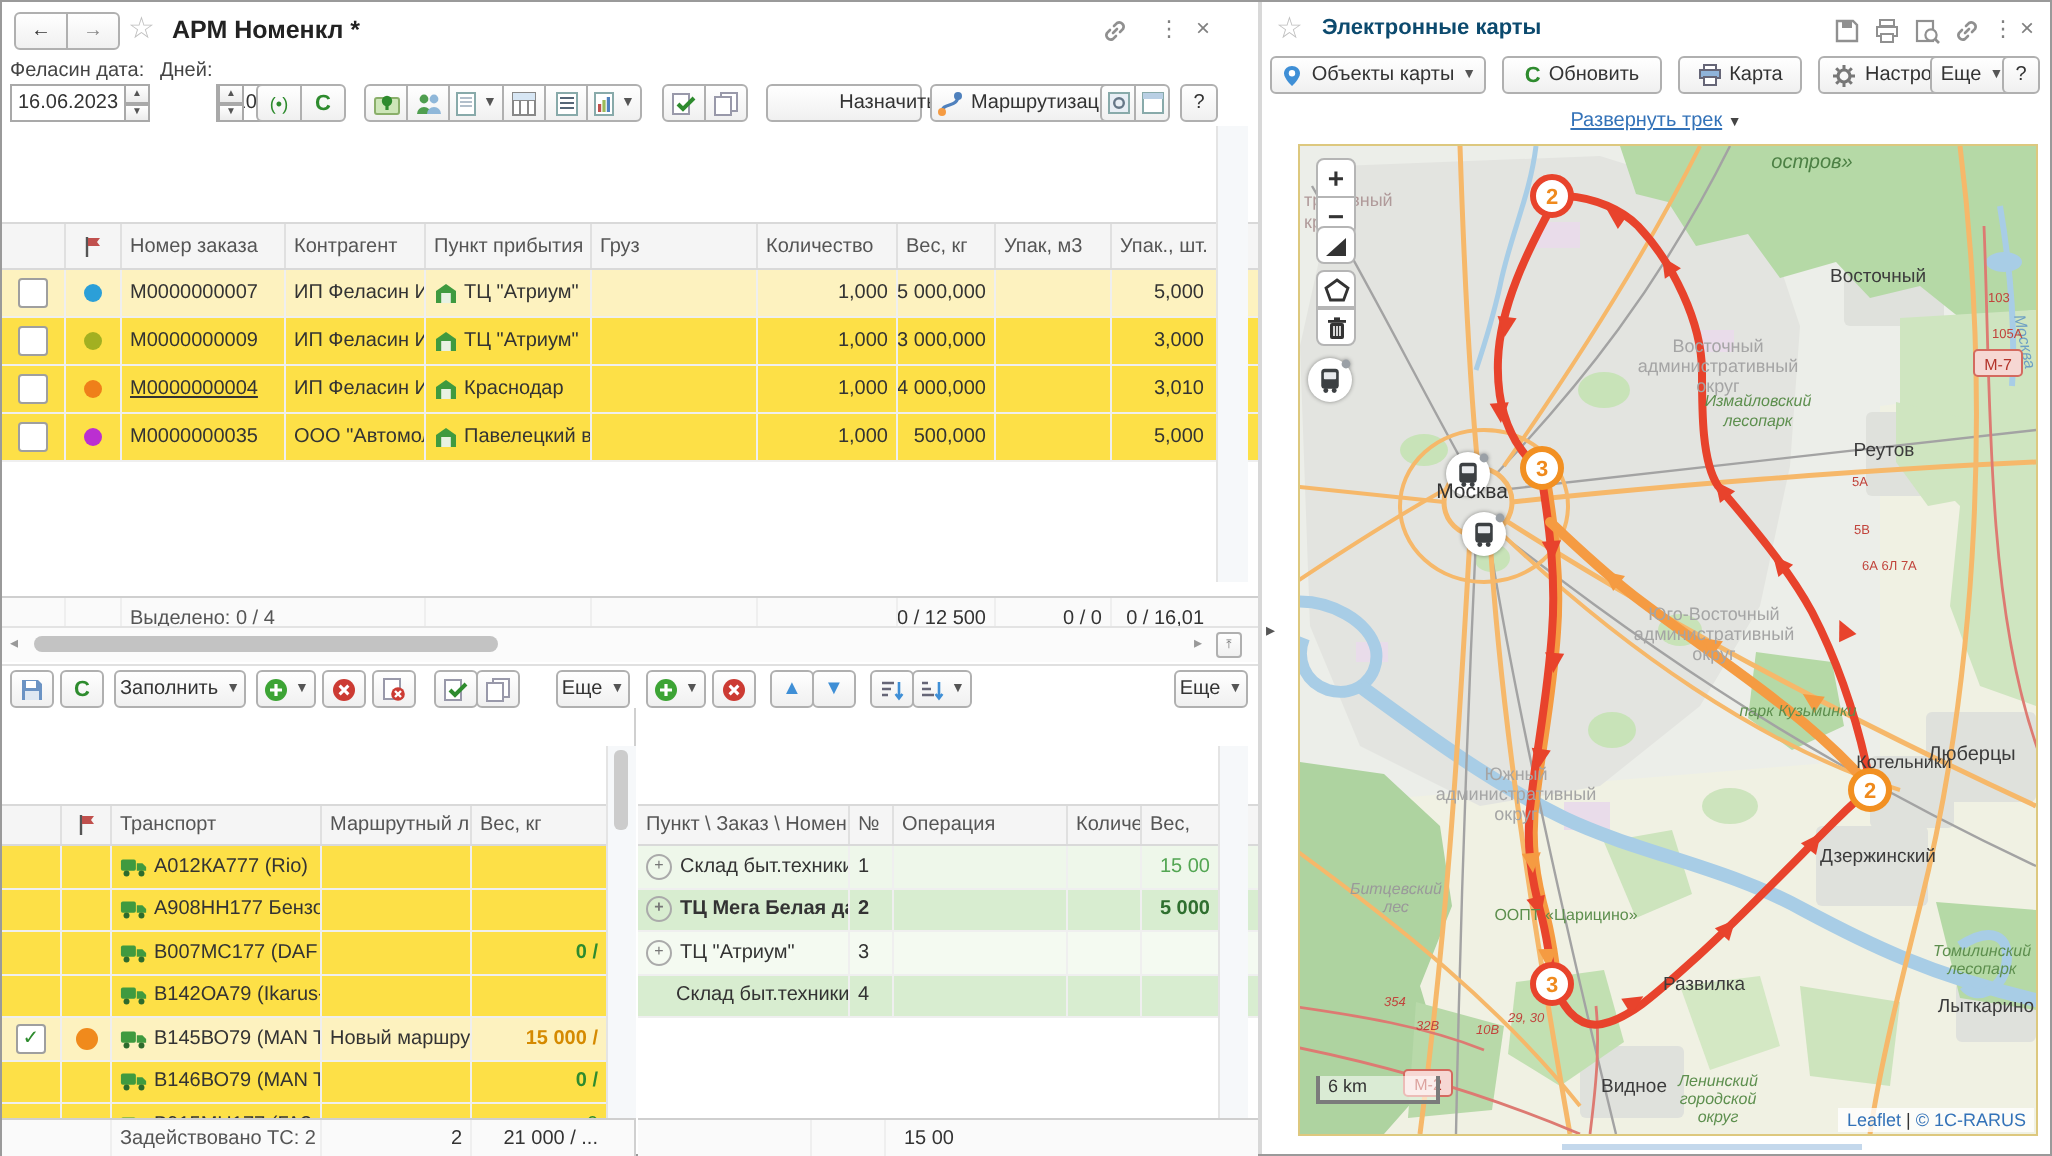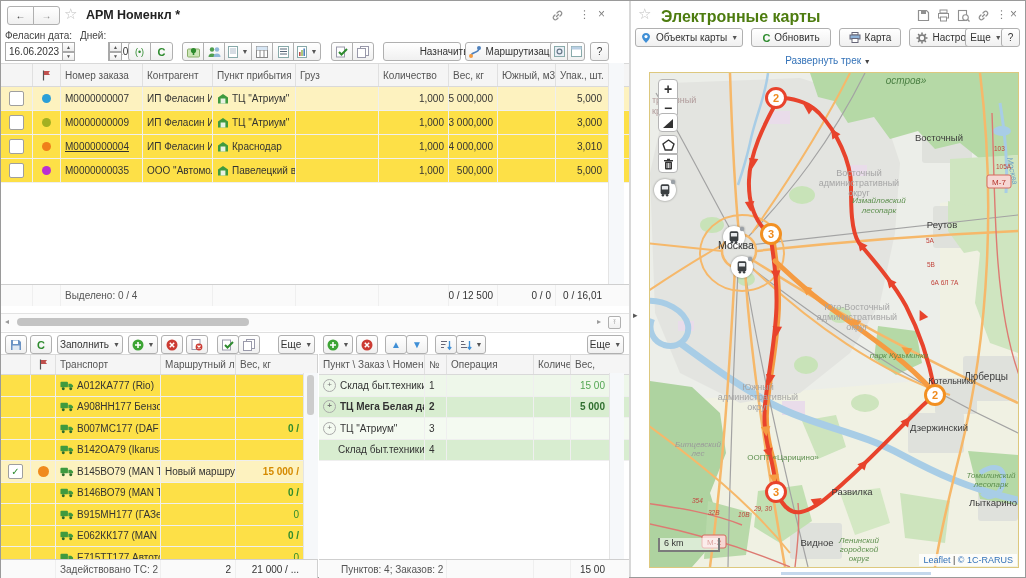--- a/index.html
+++ b/index.html
@@ -10,40 +10,40 @@
     border:1px solid #b0b0b0;border-radius:3px;background:linear-gradient(#fff,#f0f0f0);
     font-size:10px;color:#333;box-sizing:border-box;}
   .caret{font-size:7px;color:#555;}
   .fld{position:absolute;border:1px solid #a9a9a9;background:#fff;display:flex;align-items:center;
     padding:0 3px;box-sizing:border-box;font-size:10px;}
   .spin{position:absolute;width:13px;display:flex;flex-direction:column;}
   .spin div{flex:1;border:1px solid #a9a9a9;background:linear-gradient(#fff,#ececec);
     font-size:5px;color:#555;display:flex;align-items:center;justify-content:center;}
   .lbl{position:absolute;color:#444;font-size:10px;}
   
-  .hrow{display:flex;background:#f5f5f5;border-top:1px solid #d9d9d9;border-bottom:1px solid #d9d9d9;color:#555;}
+  .hrow{display:flex;background:#f5f5f5;border-top:1px solid #d9d9d9;border-bottom:1px solid #d9d9d9;color:#555;margin-top:48px;}
   .row{display:flex;background:#fde047;}
   .c{box-sizing:border-box;padding:0 4px;white-space:nowrap;overflow:hidden;display:flex;
      align-items:center;border-right:1px solid #efefef;height:100%;}
   .hrow .c{border-right:1px solid #e0e0e0;}
   .num{justify-content:flex-end;}
   .rowline{border-bottom:1px solid #efefef;}
   .yellow{background:#fdf2bf;}
   .cb{width:13px;height:13px;border:1px solid #9f9f9f;border-radius:2px;background:#fff;
       display:flex;align-items:center;justify-content:center;font-size:10px;color:#2e8b2e;}
   .circle{width:9px;height:9px;border-radius:50%;}
   .statusbar{position:absolute;display:flex;background:#fafafa;border-top:1px solid #cfcfcf;
     color:#555;align-items:center;}
   .scrollv{position:absolute;background:#f6f8fa;border-left:1px solid #e4e4e4;}
   
   #map{position:absolute;left:649px;top:72px;width:370px;height:496px;border:1px solid #ddc87e;
     overflow:hidden;box-sizing:border-box;background:#eceee9;}
   .mapbtn{position:absolute;width:20px;background:#fff;border:1px solid #b5b5b5;box-sizing:border-box;
     display:flex;align-items:center;justify-content:center;color:#333;}
-  .link{color:#3372b8;}
+  .link{color:#3372b8;text-decoration:underline;}
   .attr{position:absolute;right:1px;bottom:1px;background:rgba(255,255,255,.78);padding:1px 4px;
     font-size:9px;color:#3372b8;}
   .buscir{filter:drop-shadow(0 0 1px rgba(0,0,0,.4));}
 </style>
 </head>
 <body>
 
 <div id="frame"></div>
 
 <div class="abs" id="lp" style="left:1px;top:1px;width:628px;height:576px;">
@@ -191,21 +191,21 @@
             <path d="M1.5,0.5 v10" stroke="#555" stroke-width="1.2"></path>
             <path d="M2,1 h6 l-1.5,2 1.5,2 h-6 z" fill="#c0504d"></path>
           </svg>
         </div>
       <div class="c" style="width:82px;">Номер заказа</div>
       <div class="c" style="width:70px;">Контрагент</div>
       <div class="c" style="width:83px;">Пункт прибытия</div>
       <div class="c" style="width:83px;">Груз</div>
       <div class="c" style="width:70px;">Количество</div>
       <div class="c" style="width:49px;">Вес, кг</div>
-      <div class="c" style="width:58px;">Южный, м3</div>
+      <div class="c" style="width:58px;">Упак, м3</div>
       <div class="c" style="width:50px;border-right:none;">Упак., шт.</div>
     </div>
     <div id="orders-rows">
         <div class="row rowline yellow" style="height: 23px;">
           <div class="c" style="width:32px;justify-content:center;">
             <span class="cb"></span>
           </div>
           <div class="c" style="width:28px;justify-content:center;">
             <span class="circle" style="background:#2b9fd8"></span>
           </div>
@@ -275,21 +275,21 @@
           <div class="c" style="width:83px;"></div>
           <div class="c num" style="width:70px;">1,000</div>
           <div class="c num" style="width:49px;">500,000</div>
           <div class="c" style="width:58px;"></div>
           <div class="c num" style="width:50px;border-right:none;">5,000</div>
         </div>
       </div>
   </div>
   <div class="scrollv" style="left:607px;top:62px;width:15px;height:228px;"></div>
 
-  <div class="statusbar" style="left:0;top:283px;width:628px;height:21px;">
+  <div class="statusbar" style="left:0;top:297px;width:628px;height:21px;">
     <div class="c" style="width:32px;"></div>
       <div class="c" style="width:28px;"></div>
     <div class="c" style="width:152px;">Выделено: 0 / 4</div>
     <div class="c" style="width:83px;"></div>
       <div class="c" style="width:83px;"></div>
       <div class="c" style="width:70px;"></div>
     <div class="c num" style="width:49px;color:#333;">0 / 12 500</div>
     <div class="c num" style="width:58px;color:#333;">0 / 0</div>
     <div class="c num" style="width:50px;border-right:none;color:#333;">0 / 16,01</div>
   </div>
@@ -579,35 +579,34 @@
         </div>
         <div class="row rowline" style="height: 20.5px; background: rgb(216, 237, 208);">
           <div class="c" style="width:106px;"><span style="width:15px;flex:none;"></span>Склад быт.техники в...</div>
           <div class="c" style="width:22px;">4</div>
           <div class="c" style="width:87px;"></div>
           <div class="c" style="width:37px;"></div>
           <div class="c num" style="width:38px;border-right:none;color:#53a653;"></div>
         </div>
       </div>
     <div class="statusbar" style="left:0;top:205px;width:310px;height:19px;">
-      <div class="c" style="width:128px;padding-left:22px;">Пунктов: 4; Заказов: 2</div>
       <div class="c" style="width:87px;"></div>
         <div class="c" style="width:37px;"></div>
       <div class="c num" style="width:38px;border-right:none;color:#333;">15 00</div>
     </div>
   </div>
   <div class="scrollv" style="left:608px;top:372px;width:14px;height:186px;"></div>
 </div>
 
 <div class="abs" style="left:629px;top:1px;width:2px;height:576px;background:#d8d8d8;"></div>
 <div class="abs" style="left:633px;top:310px;color:#555;font-size:9px;">▸</div>
 
 <div class="abs" id="rp" style="left:631px;top:1px;width:394px;height:576px;">
   <div class="abs" style="left:7px;top:4px;font-size:15px;color:#c0c0c0;">☆</div>
-  <div class="abs" style="left:30px;top:7px;font-size:16px;font-weight:bold;color:#4d7c0f;">Электронные карты</div>
+  <div class="abs" style="left:30px;top:7px;font-size:11px;font-weight:bold;color:#0c4a6e;">Электронные карты</div>
   <svg class="abs" style="left:286px;top:8px;" width="13" height="13" viewBox="0 0 13 13">
       <path d="M1.5,1.5 h8 l2,2 v8 h-10 z" fill="none" stroke="#909090" stroke-width="1.2"></path>
       <rect x="4" y="2" width="5" height="3" fill="#909090"></rect>
     </svg>
   <svg class="abs" style="left:306px;top:8px;" width="13" height="13" viewBox="0 0 13 13">
       <rect x="3" y="1" width="7" height="3" fill="none" stroke="#909090"></rect>
       <rect x="1.5" y="4.5" width="10" height="4.5" fill="none" stroke="#909090"></rect>
       <rect x="3.5" y="8" width="6" height="4" fill="#fff" stroke="#909090"></rect>
     </svg>
   <svg class="abs" style="left:326px;top:8px;" width="13" height="13" viewBox="0 0 13 13">

